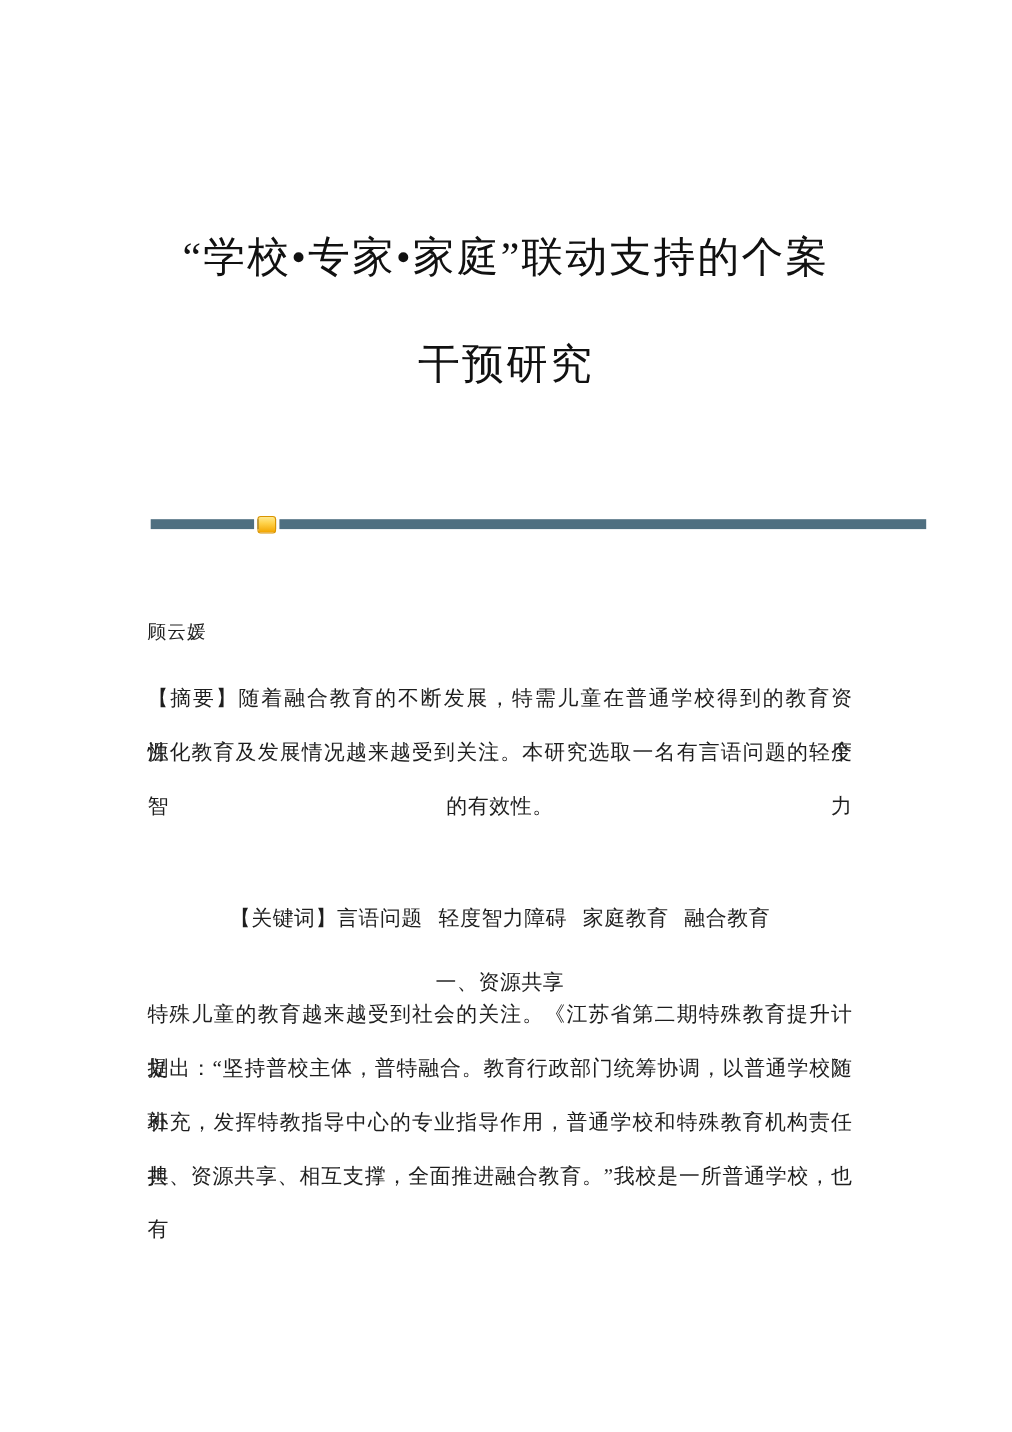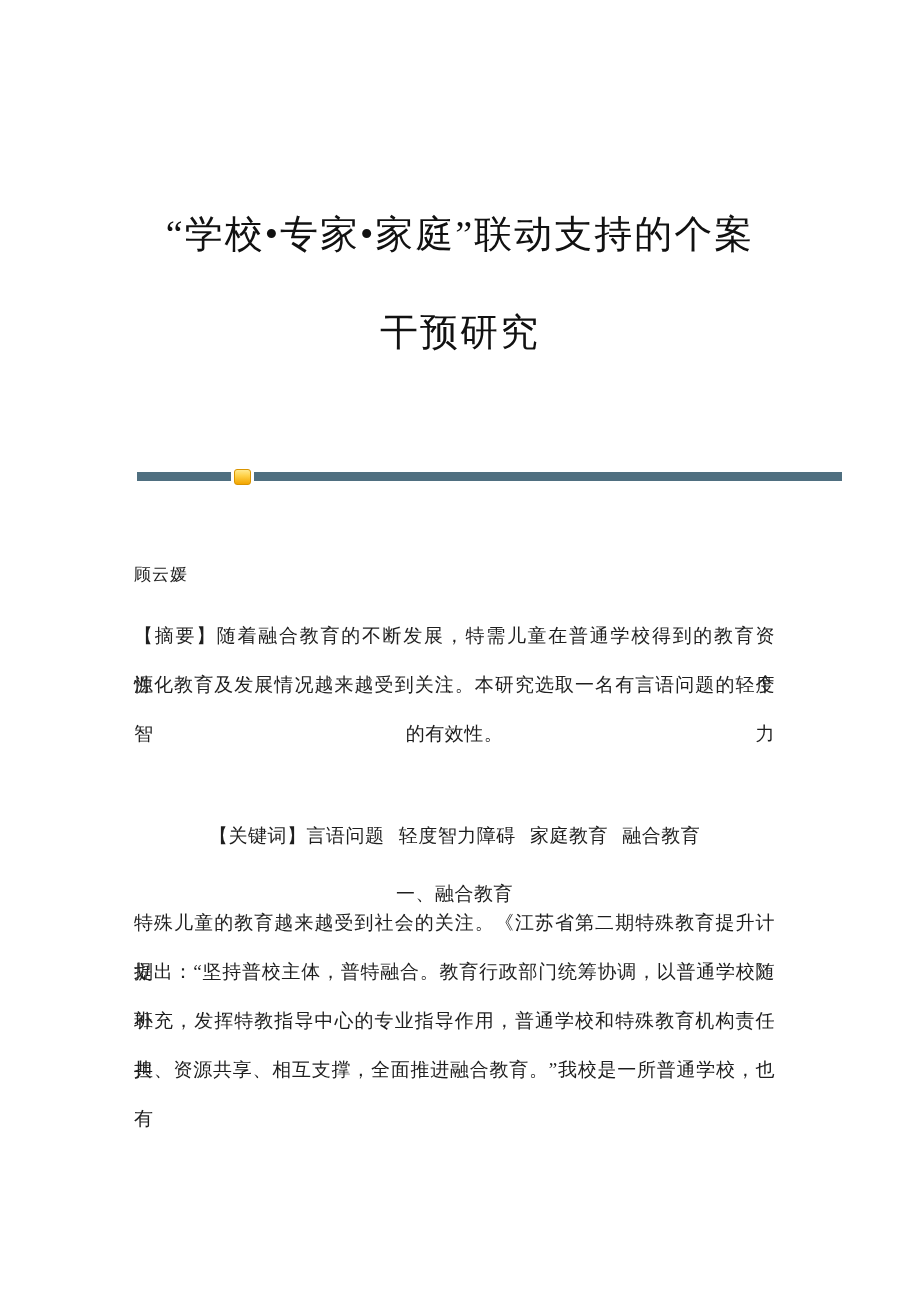--- a/index.html
+++ b/index.html
@@ -103,21 +103,21 @@
     <div class="docline fill">【摘要】随着融合教育的不断发展，特需儿童在普通学校得到的教育资源、个</div>
     <div class="docline fill">性化教育及发展情况越来越受到关注。本研究选取一名有言语问题的轻度智力</div>
     <div class="docline">的有效性。</div>
   </div>
 
   <div class="textcol keywords-block">
     <div class="docline">【关键词】言语问题 轻度智力障碍 家庭教育 融合教育</div>
   </div>
 
   <div class="textcol heading-block">
-    <div class="docline">一、融合教育</div>
+    <div class="docline">一、资源共享</div>
   </div>
 
   <div class="textcol body-block">
     <div class="docline fill">特殊儿童的教育越来越受到社会的关注。《江苏省第二期特殊教育提升计划》</div>
     <div class="docline fill">提出：“坚持普校主体，普特融合。教育行政部门统筹协调，以普通学校随班</div>
     <div class="docline fill">补充，发挥特教指导中心的专业指导作用，普通学校和特殊教育机构责任共</div>
     <div class="docline fill">担、资源共享、相互支撑，全面推进融合教育。”我校是一所普通学校，也有</div>
   </div>
 
 </div>

